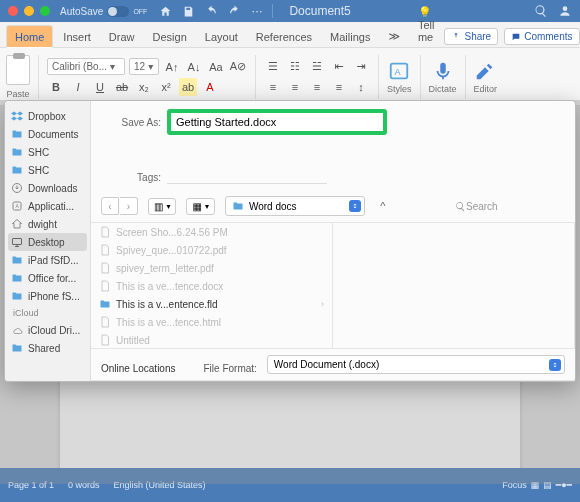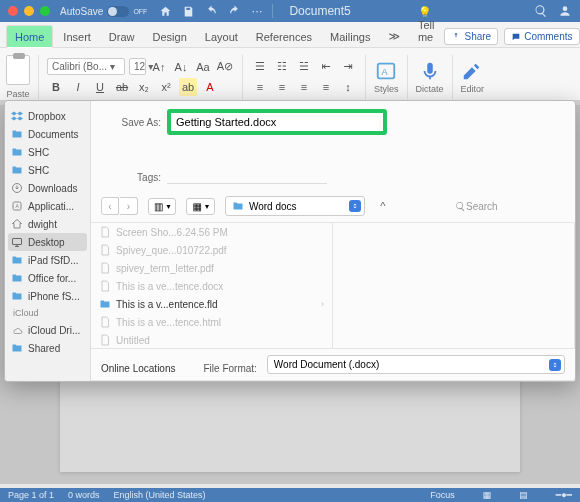--- a/index.html
+++ b/index.html
@@ -18,21 +18,21 @@
   .title-icons { display:flex; gap:10px; margin-left:6px; color:#dde7f3;}
   .title-icons svg { width:13px; height:13px; fill:#dde7f3;}
   .title-divider { width:1px; height:14px; background:#6f99c6; margin-left:4px;}
   .doc-title { margin-left:10px; font-size:12px; font-weight:500;}
   .title-right { margin-left:auto; display:flex; gap:10px;}
   .title-right svg { width:14px; height:14px; fill:#dde7f3;}
 
   
   .ribbon-tabs { height: 26px; background: #f3f3f3; display:flex; align-items:flex-end; padding: 0 6px; font-size:11px; color:#555; gap:2px; border-bottom:1px solid #ddd;}
   .tab { padding: 5px 8px 4px; cursor:default; }
-  .tab.active { background:#86efac; border:1px solid #ddd; border-bottom:1px solid #fff; border-radius:3px 3px 0 0; color:#2a5db0; font-weight:500; margin-bottom:-1px;}
+  .tab.active { background:#fdba74; border:1px solid #ddd; border-bottom:1px solid #fff; border-radius:3px 3px 0 0; color:#2a5db0; font-weight:500; margin-bottom:-1px;}
   .ribbon-right { margin-left:auto; display:flex; gap:6px; align-items:center; padding:2px 0;}
   .pill-btn { border:1px solid #ccc; border-radius:3px; padding:2px 6px; background:#fff; font-size:10px; color:#2a5db0; display:flex; align-items:center; gap:3px;}
   .pill-btn svg { width:10px; height:10px; fill:#2a5db0;}
 
   
   .ribbon { height: 58px; background: #f7f7f7; border-bottom:1px solid #ddd; display:flex; align-items:center; padding:4px 6px; gap:8px; color:#666;}
   .group { display:flex; flex-direction:column; align-items:center; gap:2px; font-size:9px; }
   .group-row { display:flex; gap:4px; align-items:center;}
   .paste-icn { width:24px; height:30px; border:1px solid #ccc; border-radius:2px; background:#fff; position:relative; margin-bottom:2px;}
   .paste-icn::before { content:""; position:absolute; top:-3px; left:6px; width:12px; height:6px; background:#aaa; border-radius:2px;}
@@ -40,22 +40,22 @@
   .drop { border:1px solid #ccc; border-radius:2px; background:#fff; padding:2px 4px; font-size:10px; display:flex; align-items:center; gap:3px;}
   .icon-btn { width:18px; height:18px; display:flex; align-items:center; justify-content:center; color:#555; font-size:11px;}
   .panel-icn { width:22px; height:22px; }
   .group .lbl { font-size:9px; color:#777;}
 
   
   .docarea { position:absolute; top:106px; left:0; right:0; bottom:18px; background:#e0e0e0; display:flex; justify-content:center; padding-top:6px;}
   .page { width:460px; height:360px; background:#fff; box-shadow:0 1px 4px rgba(0,0,0,0.2);}
 
   
-  .statusbar { position:absolute; bottom:0; left:0; right:0; height:14px; background:#4a7db8; color:#dde7f3; font-size:9px; display:flex; align-items:center; padding:0 8px; gap:14px;}
-  .statusbar .rt { margin-left:auto; display:flex; gap:28px; align-items:center;}
+  .statusbar { position:absolute; bottom:0; left:0; right:0; height:34px; background:#4a7db8; color:#dde7f3; font-size:9px; display:flex; align-items:center; padding:0 8px; gap:14px;}
+  .statusbar .rt { margin-left:auto; display:flex; gap:4px; align-items:center;}
 
   
   .overlay { position:absolute; top:100px; left:0; right:0; bottom:18px; background:rgba(150,150,150,0.35);}
 
   
   .dialog { position:absolute; top:100px; left:4px; right:4px; background:#fbfbfb; border:1px solid #bbb; border-radius:4px; box-shadow:0 6px 24px rgba(0,0,0,0.3); display:flex; height:282px;}
   .sidebar { width:86px; background:#f1f1f1; border-right:1px solid #ddd; border-radius:4px 0 0 4px; padding:6px 0; overflow:hidden;}
   .side-hdr { font-size:9px; color:#888; padding:3px 8px;}
   .side-item { display:flex; align-items:center; gap:5px; padding:3px 6px; font-size:10px; color:#444; white-space:nowrap; overflow:hidden; text-overflow:ellipsis;}
   .side-item.selected { background:#d8d8d8; border-radius:3px; margin:0 3px; padding:3px 3px;}
@@ -177,21 +177,21 @@
     <div class="paste-icn"></div>
     <span class="lbl">Paste</span>
   </div>
   <div class="divider"></div>
   <div class="group" style="align-items:flex-start;">
     <div class="group-row">
       <div class="drop" style="width:78px;">
           <span>Calibri (Bo...</span>
           <span>▾</span>
         </div>
-      <div class="drop" style="width:17px;">
+      <div class="drop" style="width:30px;">
           <span>12</span>
           <span>▾</span>
         </div>
       <span class="icon-btn">A↑</span>
       <span class="icon-btn">A↓</span>
       <span class="icon-btn">Aa</span>
       <span class="icon-btn">A⊘</span>
     </div>
     <div class="group-row">
       <span class="icon-btn" style="font-weight:bold;">B</span>

